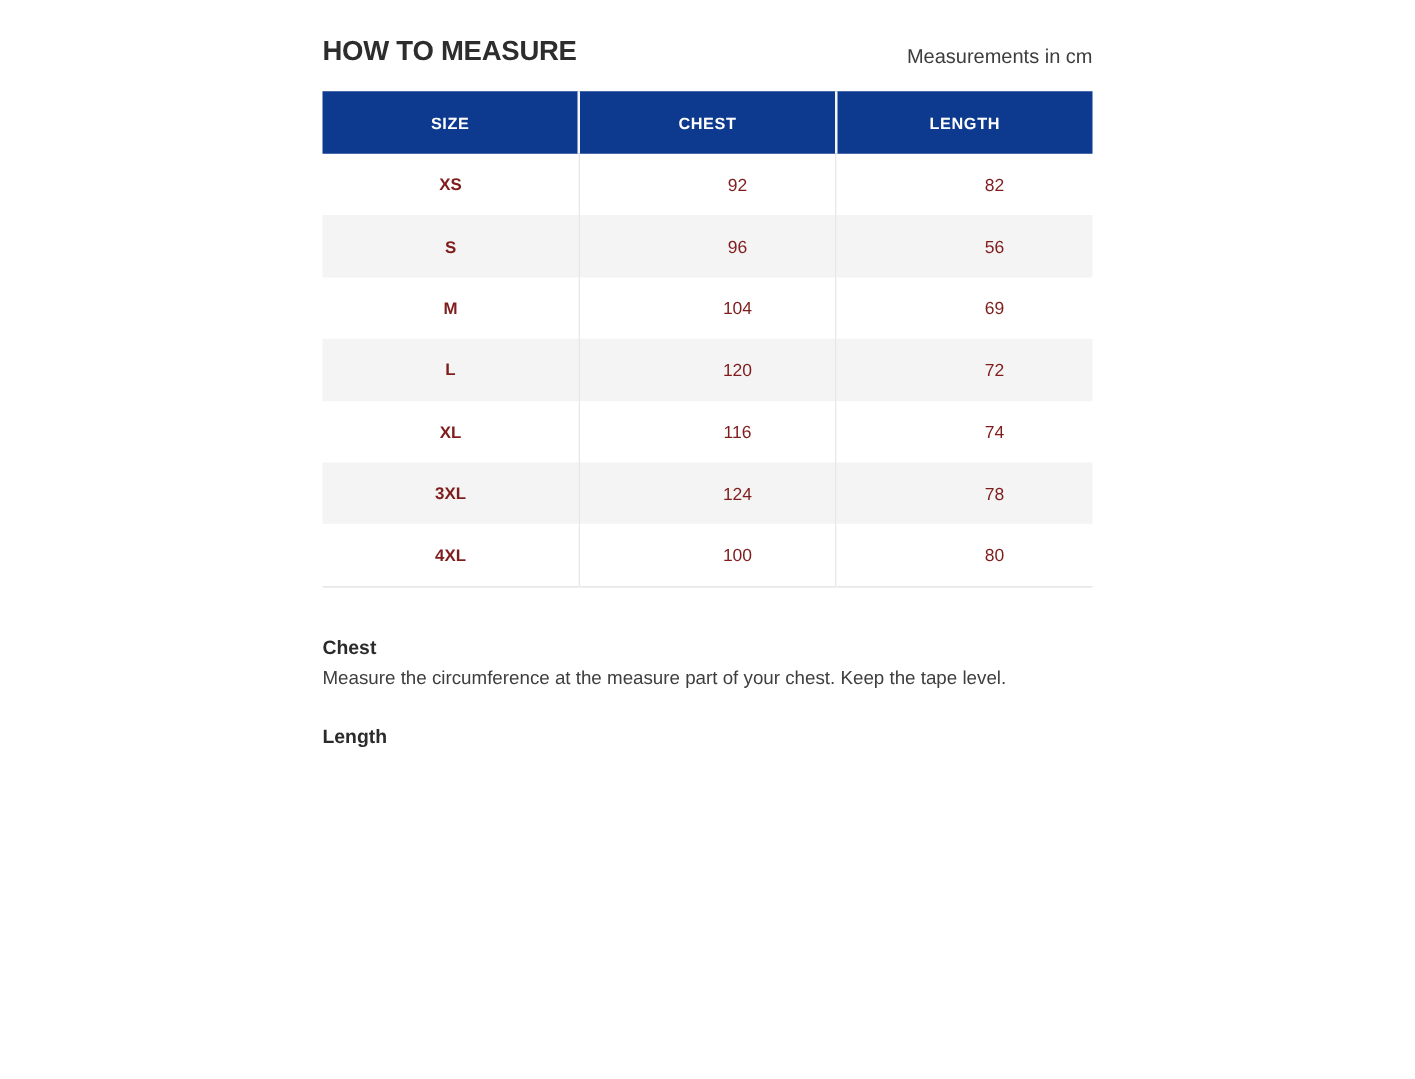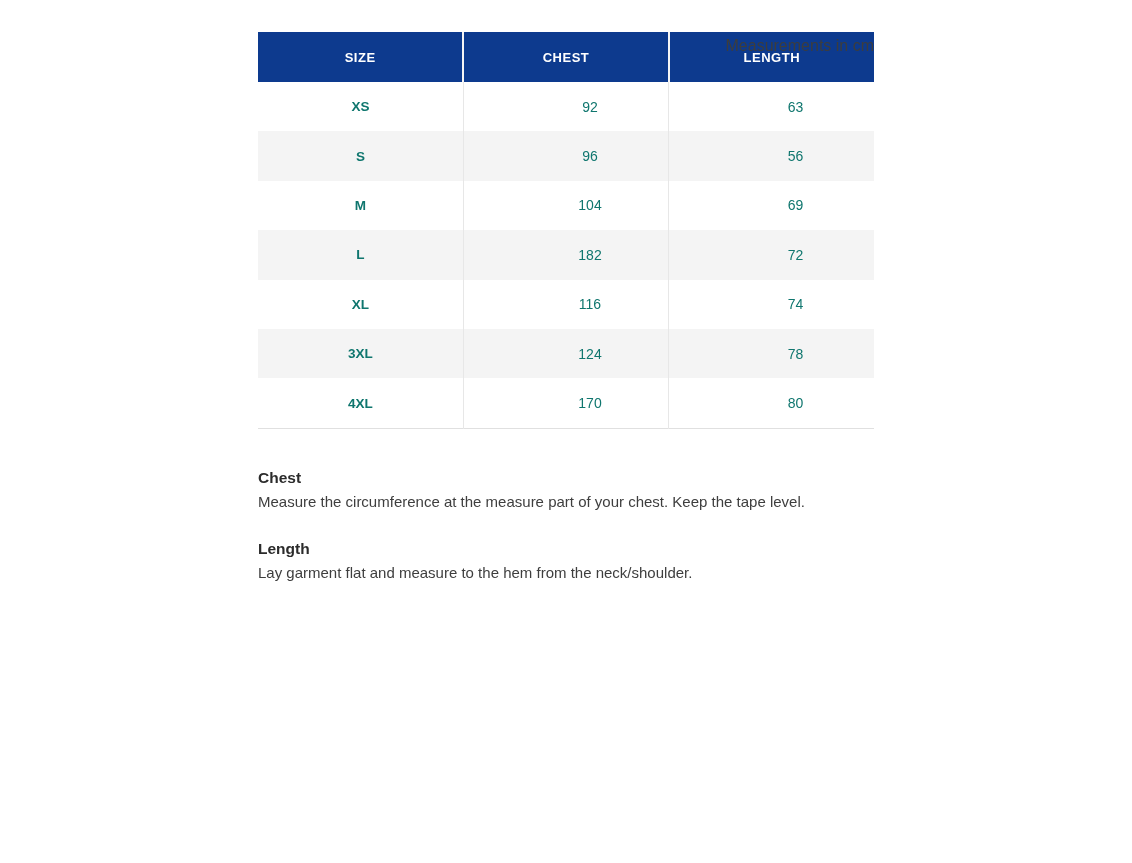--- a/index.html
+++ b/index.html
@@ -32,21 +32,21 @@
     color:var(--text-dark);
   }
   .units-note{
     position:absolute;
     top:39px;right:0;
     font-size:16px;
     line-height:14px;
     color:#3d3d3d;
   }
   table.size-table{
-    margin-top:32px;
+    margin-top:19px;
     width:616px;
     border-collapse:collapse;
     table-layout:fixed;
     border-bottom:1px solid var(--border-bottom);
   }
   .size-table th{
     background:var(--header-bg);
     color:var(--header-text);
     height:50px;
     font-size:13px;
@@ -56,21 +56,21 @@
     padding:0;
   }
   .size-table th:not(:first-child){
     border-left:2px solid #f5f5f5;
   }
   .size-table td{
     height:49.4px;
     text-align:center;
     vertical-align:middle;
     font-size:14px;
-    color:#0f766e;
+    color:#7f1d1d;
     padding:0;
   }
   .size-table td:not(:first-child){
     border-left:1px solid var(--border);
     padding-left:48px;
   }
   .size-table tbody tr:nth-child(even){
     background:var(--row-alt-bg);
   }
   .size-table td.size-col{
@@ -92,72 +92,72 @@
     font-size:15px;
     line-height:23px;
     color:var(--text-body);
   }
 </style>
 </head>
 <body>
 
 <div class="content">
 
+  <h1 class="page-title">HOW TO MEASURE</h1>
   <div class="units-note">Measurements in cm</div>
 
   <table class="size-table">
     <thead>
       <tr>
         <th>SIZE</th>
         <th>CHEST</th>
         <th>LENGTH</th>
       </tr>
     </thead>
     <tbody>
         <tr>
       <td class="size-col">XS</td>
       <td>92</td>
-      <td>63</td>
+      <td>82</td>
     </tr>
         <tr>
       <td class="size-col">S</td>
       <td>96</td>
       <td>56</td>
     </tr>
         <tr>
       <td class="size-col">M</td>
       <td>104</td>
       <td>69</td>
     </tr>
         <tr>
       <td class="size-col">L</td>
-      <td>182</td>
+      <td>120</td>
       <td>72</td>
     </tr>
         <tr>
       <td class="size-col">XL</td>
       <td>116</td>
       <td>74</td>
     </tr>
         <tr>
       <td class="size-col">3XL</td>
       <td>124</td>
       <td>78</td>
     </tr>
         <tr>
       <td class="size-col">4XL</td>
-      <td>170</td>
+      <td>100</td>
       <td>80</td>
     </tr>
       </tbody>
   </table>
 
   <div class="guide-section first">
     <h3 class="guide-label">Chest</h3>
     <p class="guide-description">Measure the circumference at the measure part of your chest. Keep the tape level.</p>
   </div>
 
   <div class="guide-section second">
     <h3 class="guide-label">Length</h3>
-    <p class="guide-description">Lay garment flat and measure to the hem from the neck/shoulder.</p>
   </div>
 
 </div>
 
 </body></html>

